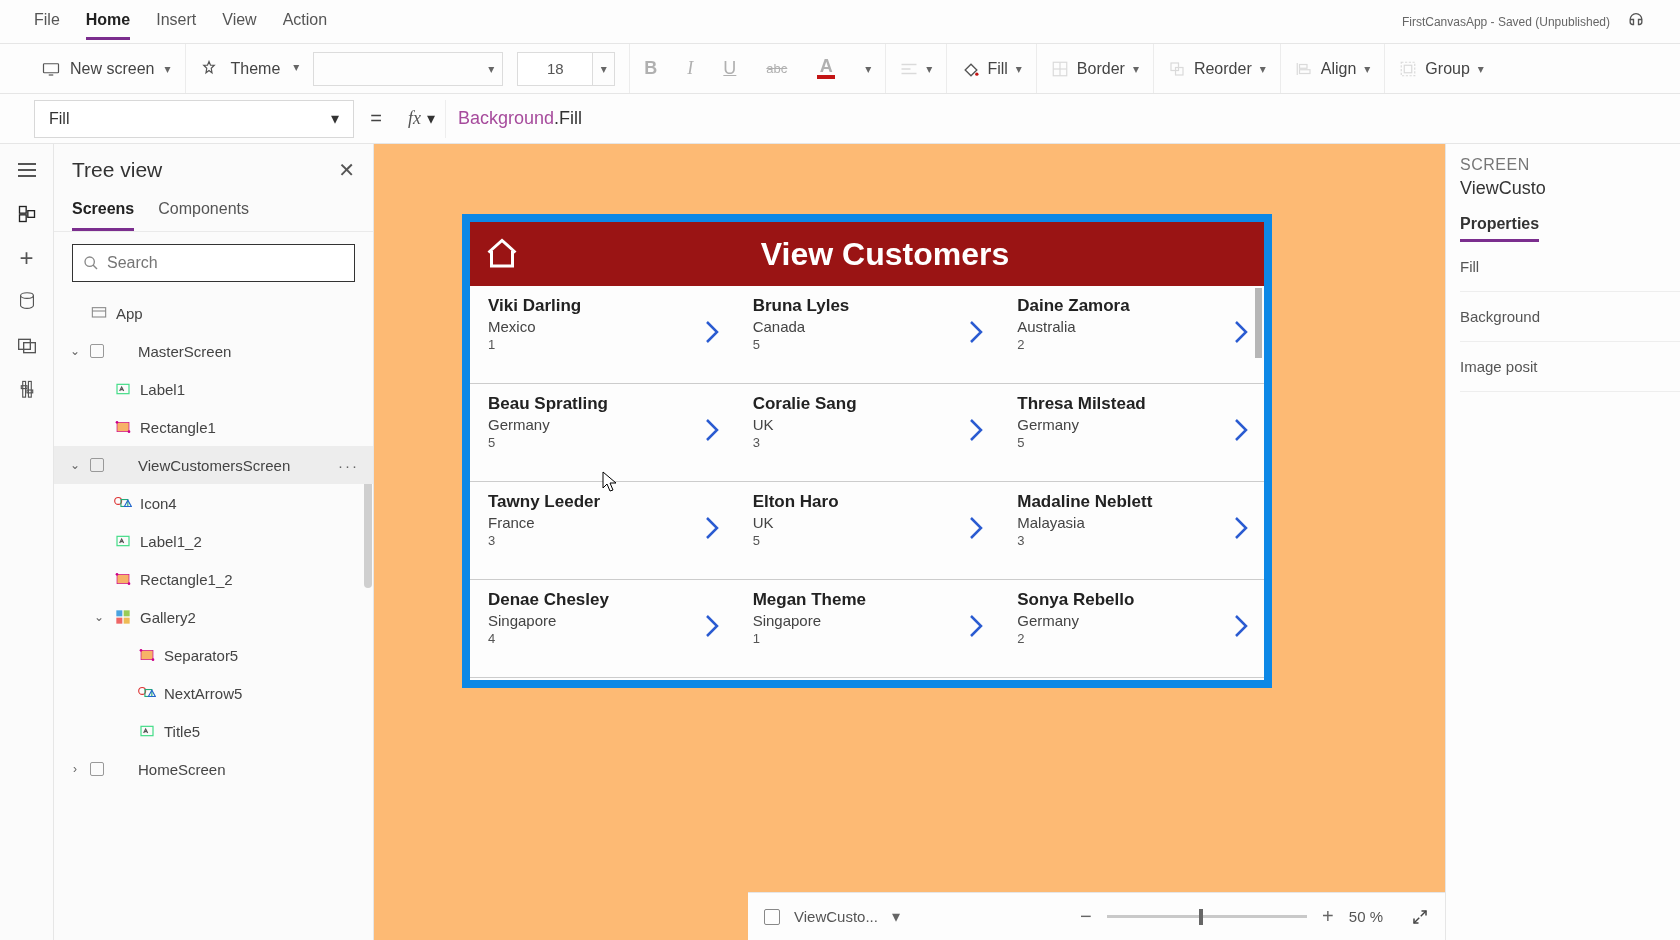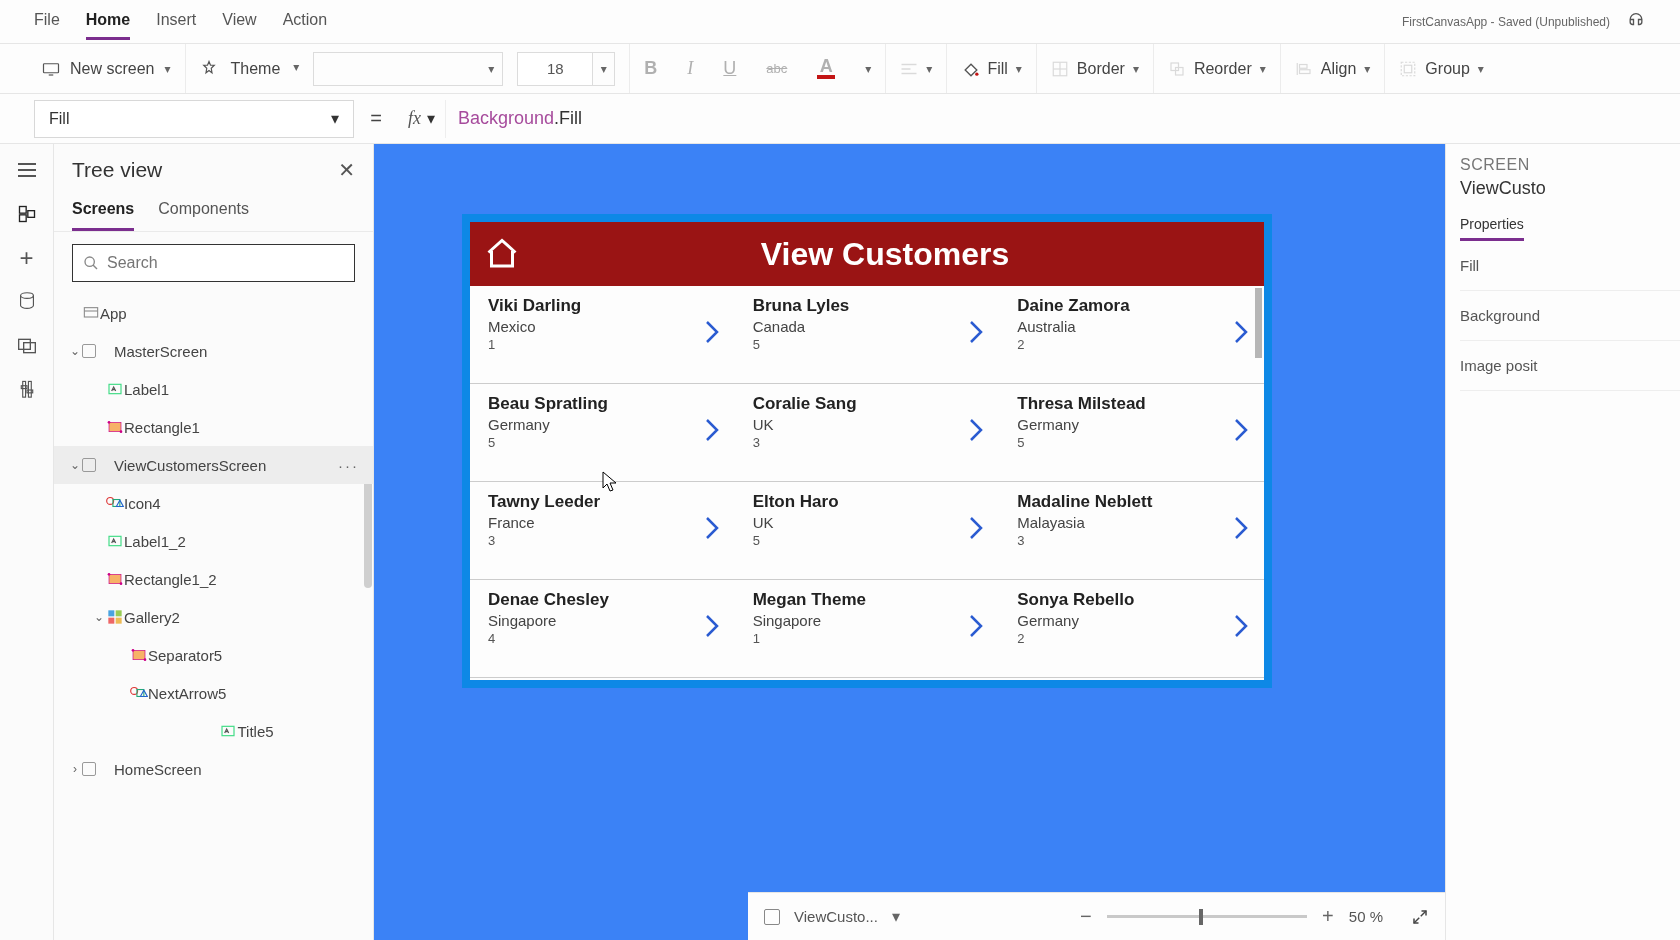--- a/index.html
+++ b/index.html
@@ -56,30 +56,30 @@
 .tree-head { display:flex; align-items:center; justify-content:space-between; padding: 14px 18px 8px 18px; }
 .tree-head .title { font-size:21px; font-weight:400; color:#333; }
 .tree-head .close { font-size:20px; color:#555; cursor:pointer; }
 .tree-tabs { display:flex; gap:24px; padding: 4px 18px 0 18px; border-bottom:1px solid #eaeaea; }
 .tree-tabs .ttab { font-size:16px; color:#555; padding: 6px 0 10px 0; cursor:pointer; }
 .tree-tabs .ttab.active { color:#222; font-weight:600; border-bottom: 3px solid #7b2e8e; }
 .search-row { padding: 12px 18px; }
 .search-box { height:38px; border:1px solid #333; background:#fff; display:flex; align-items:center; padding:0 10px; gap:8px; }
 .search-box input { border:none; outline:none; font-size:16px; flex:1; background:transparent; color:#666; }
 .tree-body { flex:1; overflow-y:auto; position:relative; }
-.tree-item { display:flex; align-items:center; height:38px; padding: 0 10px 0 14px; font-size:15px; color:#444; cursor:pointer; position:relative; }
+.tree-item { display:flex; align-items:center; height:38px; padding: 0 10px 0 14px; font-size:15px; color:#444; cursor:pointer; gap:8px; position:relative; }
 .tree-item.sel { background:#ededed; }
 .tree-item .caret { width:14px; text-align:center; color:#666; font-size:12px; }
 .tree-item .chk { width:14px; height:14px; border:1px solid #999; border-radius:2px; }
 .tree-item .icn { width:18px; height:18px; display:flex; align-items:center; justify-content:center; }
 .tree-item .dots { position:absolute; right:14px; color:#666; letter-spacing:2px; }
 .tree-scrollbar { position:absolute; right:1px; top:164px; width:8px; height:130px; background:#cfcfcf; border-radius:4px; }
 
 
-.canvas-wrap { flex:1; position:relative; background:#3b82f6; }
+.canvas-wrap { flex:1; position:relative; background:#fdba74; }
 .canvas-select { position:absolute; left:88px; top:70px; width:810px; height:474px; border: 8px solid #0d88e6; background:#fff; display:flex; flex-direction:column; }
 .canvas-header { height:64px; background:#9a1414; display:flex; align-items:center; padding:0 14px; }
 .canvas-header .home { color:#fff; }
 .canvas-header .title { flex:1; text-align:center; color:#fff; font-size:32px; font-weight:700; }
 .gallery { flex:1; background:#fdfdfd; position:relative; display:flex; flex-wrap:wrap; align-content:flex-start; overflow:hidden; }
 .cust { width:33.33%; height:98px; border-bottom:1px solid #ccc; padding:10px 14px 6px 18px; position:relative; }
 .cust .name { font-size:17px; font-weight:600; color:#222; }
 .cust .country { font-size:15px; color:#444; margin-top:2px; }
 .cust .num { font-size:13px; color:#555; margin-top:2px; }
 .cust .arrow { position:absolute; right:14px; top:32px; color:#2a5bd1; }
@@ -96,21 +96,21 @@
 .slider { width:200px; height:3px; background:#c9c9c9; position:relative; }
 .slider .thumb { position:absolute; top:-6px; left:46%; width:4px; height:16px; background:#666; }
 .zoom-pct { font-size:15px; color:#555; }
 .expand { font-size:18px; color:#444; margin-left:14px; cursor:pointer; }
 
 
 .props-panel { width:235px; border-left:1px solid #e6e6e6; background:#fdfdfd; padding: 12px 0 0 14px; position:absolute; right:0; top:144px; bottom:0; overflow:hidden; }
 .props-panel .kicker { font-size:16px; letter-spacing:.5px; color:#777; }
 .props-panel .scr-name { font-size:18px; color:#333; margin-top:4px; }
 .props-tabs { margin-top:16px; }
-.props-tabs .ptab { font-size:14px; font-weight:400; color:#333; border-bottom:3px solid #7b2e8e; display:inline-block; padding-bottom:6px;text-align:center; }
+.props-tabs .ptab { font-size:16px; font-weight:700; color:#333; border-bottom:3px solid #7b2e8e; display:inline-block; padding-bottom:6px;text-align:center; }
 .props-list .prow { font-size:15px; color:#555; padding: 16px 0; border-bottom:1px solid #eee; }
 
 svg { display:block; }
 </style>
 </head>
 <body>
 
 <div class="menu-bar">
   <div class="menu-items" id="menu-items">
       <div class="menu-item">File</div>
@@ -406,21 +406,21 @@
           <span class="caret"></span>
           <span class="icn">
             <svg width="18" height="14" viewBox="0 0 26 18" fill="none">
               <circle cx="6" cy="6" r="5" fill="none" stroke="#d33" stroke-width="1.6"></circle>
               <rect x="10" y="4" width="10" height="10" fill="none" stroke="#2a7" stroke-width="1.6"></rect>
               <path d="M15 14l5-9 5 9z" fill="none" stroke="#26c" stroke-width="1.6"></path>
             </svg>
           </span>
           <span>NextArrow5</span>
         </div>
-        <div class="tree-item" style="padding-left: 62px; justify-content: center;">
+        <div class="tree-item" style="padding-left: 62px;">
           <span class="caret"></span>
           <span class="icn">
             <svg width="16" height="16" viewBox="0 0 24 24" fill="none" stroke="#4d8" stroke-width="1.8">
               <rect x="3" y="5" width="18" height="14"></rect>
               <path d="M7 15l3-6 3 6M8 13h4" stroke="#555"></path>
             </svg>
           </span>
           <span>Title5</span>
         </div>
         <div class="tree-item" style="padding-left: 14px;">

